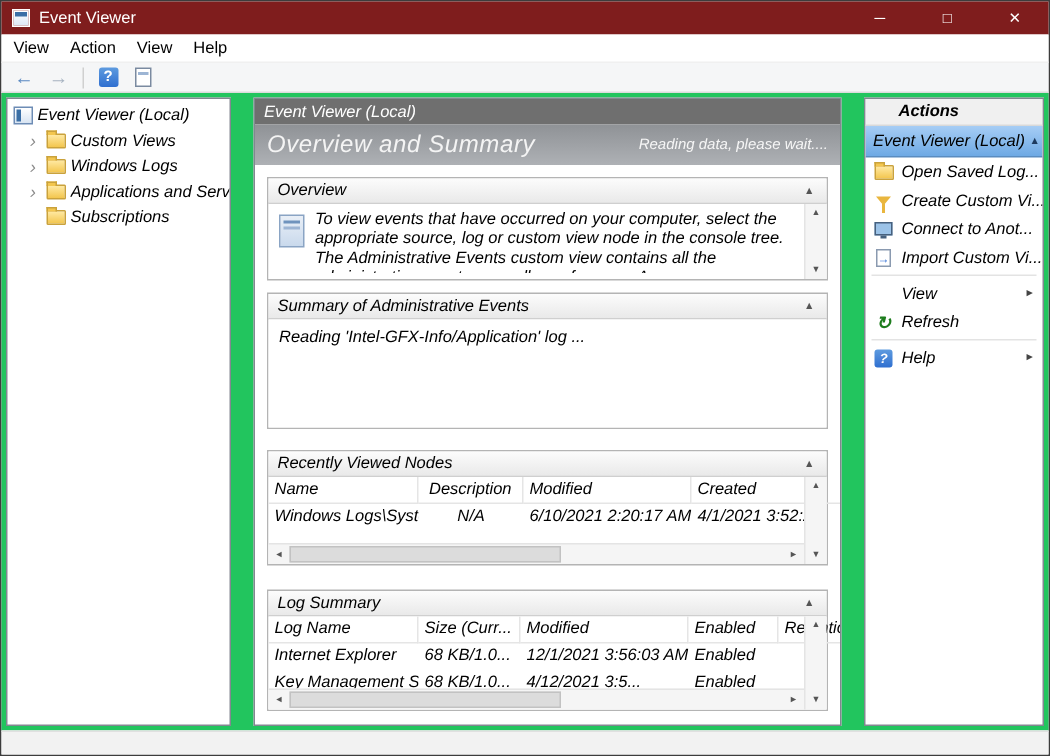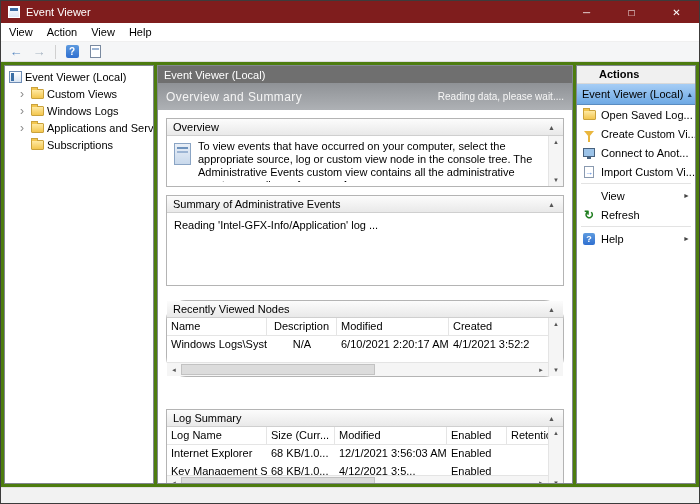--- a/index.html
+++ b/index.html
@@ -23,38 +23,38 @@
   .toolbar { height:20px; background:#f5f6f7; border-bottom:1px solid #dcdcdc; display:flex; align-items:center; padding-left:5px; gap:3px; flex:0 0 auto; }
   .tb-btn { width:20px; height:17px; display:flex; align-items:center; justify-content:center; }
   .tb-arrow { color:#5b8ac2; font-size:13px; font-weight:bold; }
   .tb-arrow.dim { color:#a8b4c2; }
   .tb-sep { width:1px; height:14px; background:#d0d0d0; margin:0 3px; }
   .tb-doc { width:11px; height:13px; background:#fff; border:1px solid #7a8aa0; position:relative; }
   .tb-doc::before { content:""; position:absolute; left:1px; top:2px; right:1px; height:2px; background:#9db5d4; }
   .tb-help { width:13px; height:13px; background:linear-gradient(#5e9bdf,#2f6fd0); border-radius:2px; color:#fff; font-size:10px; font-weight:bold; display:flex; align-items:center; justify-content:center; }
 
   
-  .main { flex:1; display:flex; gap:3px; padding:3px; min-height:0; background:#4d7c0f; }
+  .main { flex:1; display:flex; gap:15px; padding:3px; min-height:0; background:#22c55e;font-style:italic; }
 
   
   .tree-panel { width:150px; flex:0 0 auto; border:1px solid #828790; background:#fff; padding-top:2px; overflow:hidden; }
   .tree-row { height:17px; display:flex; align-items:center; gap:3px; padding-left:4px; white-space:nowrap; overflow:hidden; }
   .tree-row.child { padding-left:15px; }
   .tree-chev { width:8px; color:#8a8a8a; font-size:12px; line-height:10px; flex:0 0 auto; }
   .rooticon { width:13px; height:12px; background:linear-gradient(#ffffff,#d8e4f2); border:1px solid #6d8cb5; position:relative; flex:0 0 auto; }
   .rooticon::before { content:""; position:absolute; left:1px; top:1px; width:3px; bottom:1px; background:#3a6ea5; }
   .folder { width:13px; height:10px; background:linear-gradient(#ffe9a2,#f3c64e); border:1px solid #caa23c; border-radius:1px; position:relative; flex:0 0 auto; }
   .folder::before { content:""; position:absolute; top:-3px; left:-1px; width:5px; height:2px; background:#f3c64e; border:1px solid #caa23c; border-bottom:none; }
   .tree-label { overflow:hidden; white-space:nowrap; }
 
   
   .center-panel { flex:1; min-width:0; border:1px solid #828790; background:#fff; display:flex; flex-direction:column; }
   .center-header { height:17px; flex:0 0 auto; background:#6f6f6f; color:#fff; display:flex; align-items:center; padding-left:6px; }
   .banner { height:27px; flex:0 0 auto; background:linear-gradient(#8f9296,#aeb1b5); display:flex; align-items:center; padding:0 8px; }
-  .banner-title { font-size:12px; color:#f4f4f4; letter-spacing:.4px; }
+  .banner-title { font-size:16px; color:#f4f4f4; letter-spacing:.4px; }
   .banner-status { margin-left:auto; font-size:10px; color:#f6f6f6; }
   .content { flex:1; min-height:0; padding:8px; display:flex; flex-direction:column; overflow:hidden; }
 
   .section { border:1px solid #b4b4b4; display:flex; flex-direction:column; flex:0 0 auto; }
   .sec-header { height:17px; flex:0 0 auto; background:linear-gradient(#fcfcfc,#e9e9e9); border-bottom:1px solid #cfcfcf; display:flex; align-items:center; padding:0 6px; }
   .sec-collapse { margin-left:auto; font-size:7px; color:#555; padding:0 2px; }
   .sec-body { background:#fff; display:flex; min-height:0; }
 
   
   .ov-body { height:50px; }
@@ -205,21 +205,21 @@
         <div class="section" style="margin-bottom:14px;">
           <div class="sec-header">
             <span>Summary of Administrative Events</span>
             <span class="sec-collapse">▲</span>
           </div>
           <div class="sec-body sum-body">
             <span>Reading 'Intel-GFX-Info/Application' log ...</span>
           </div>
         </div>
 
-        <div class="section" style="margin-bottom:32px;border-radius:20px;">
+        <div class="section" style="margin-bottom:16px;">
           <div class="sec-header">
             <span>Recently Viewed Nodes</span>
             <span class="sec-collapse">▲</span>
           </div>
           <div class="sec-body tbl-body recent-body">
             <div class="tbl-main">
               <div class="tbl-headrow">
                 <span class="tbl-hc rc0">Name</span>
                 <span class="tbl-hc rc1">Description</span>
                 <span class="tbl-hc rc2">Modified</span>

